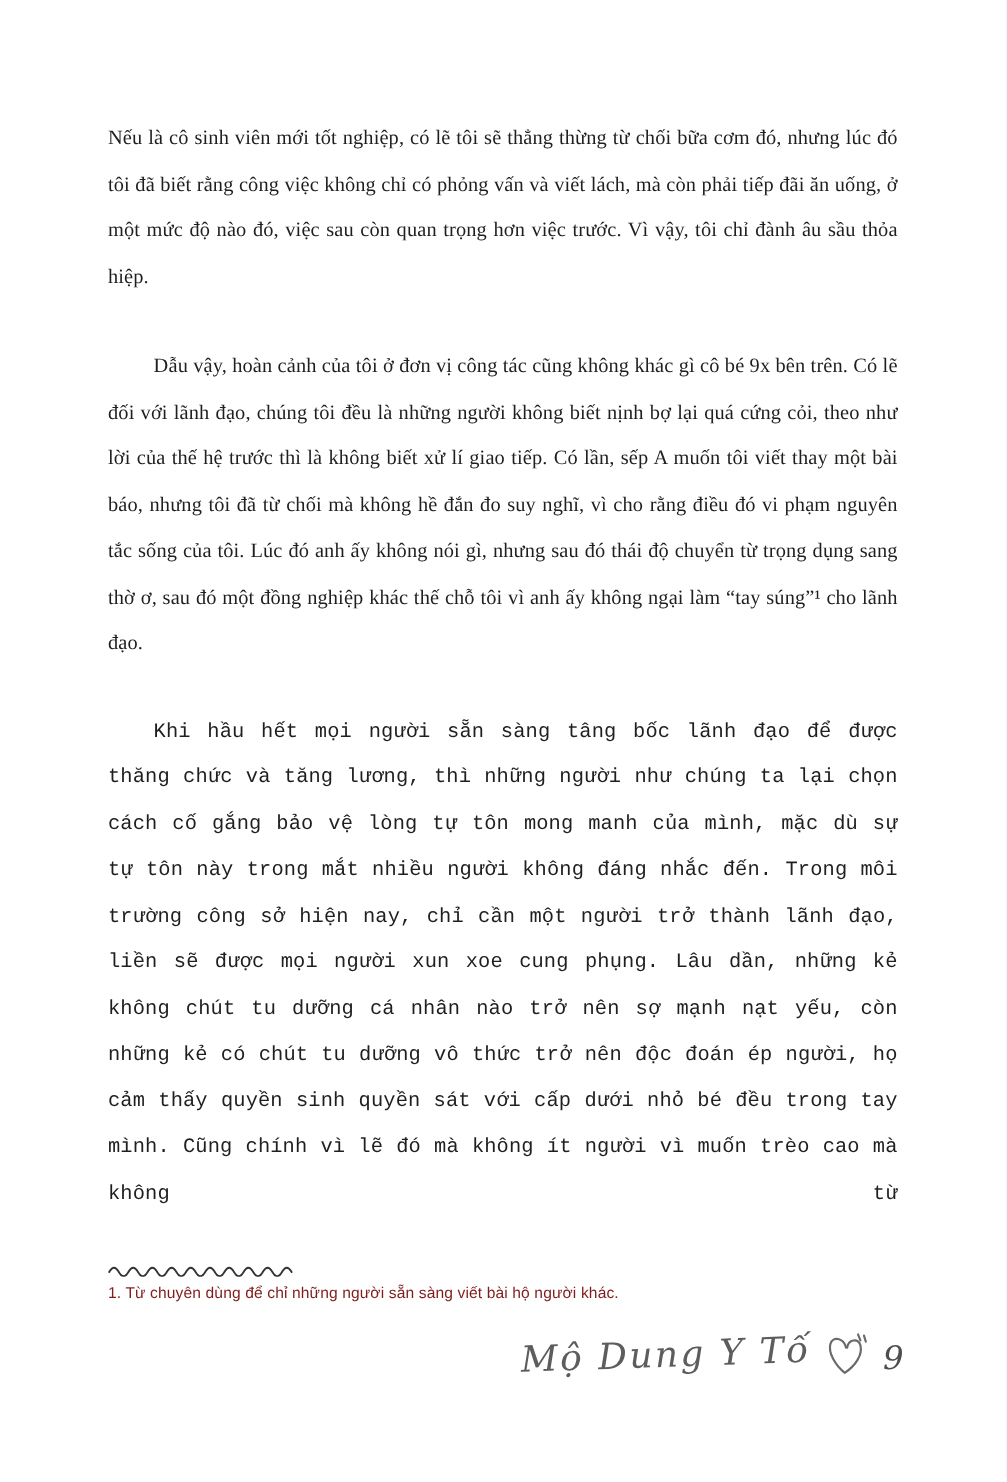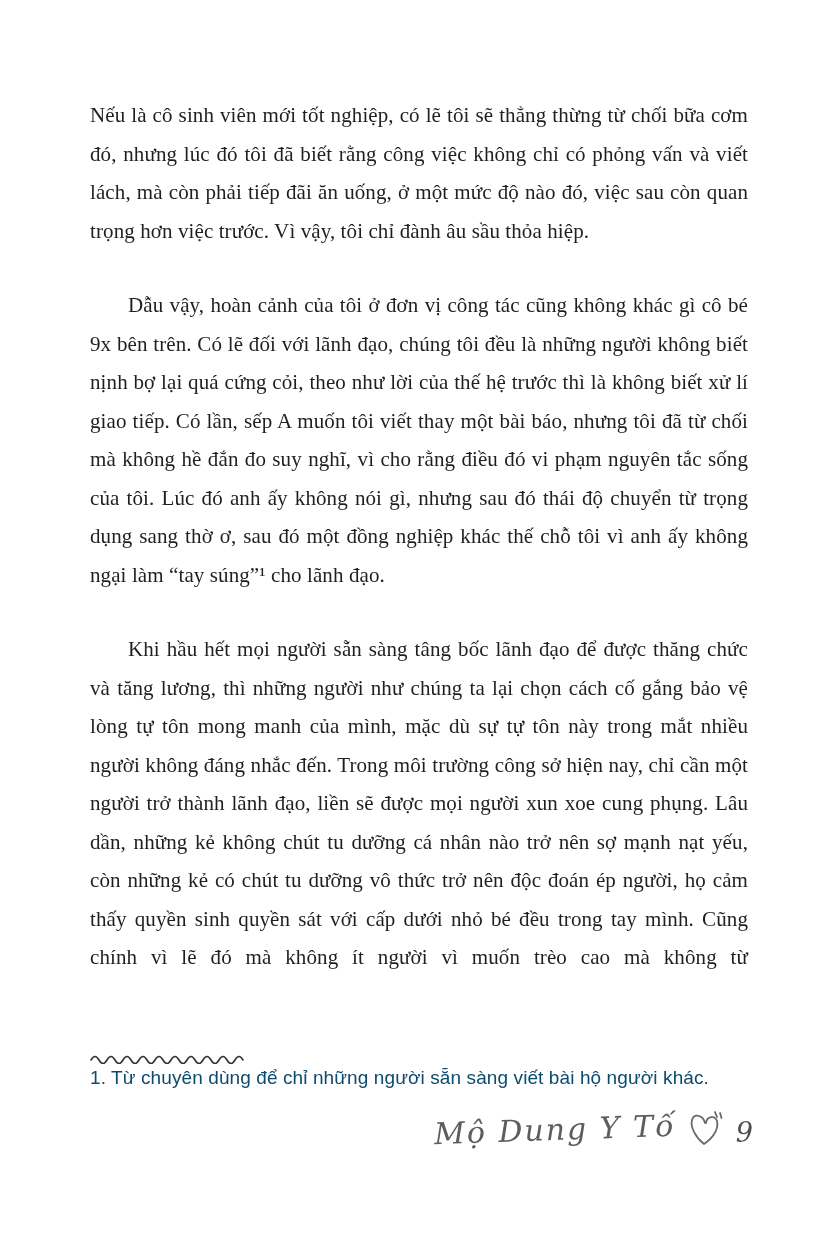--- a/index.html
+++ b/index.html
@@ -18,48 +18,49 @@
     color: #201f1d;
   }
   .body-text {
     position: absolute;
     left: 90px;
     right: 91px;
     top: 96px;
   }
   .body-text p {
     margin: 0 0 13px 0;
-    font-size: 21px;
+    font-size: 17px;
     line-height: 38.5px;
     text-align: justify;
     text-justify: inter-word;
     letter-spacing: 0.1px;
   }
   .body-text p.indented {
     text-indent: 38px;
     margin-top: 36px;
   }
   .body-text p.continues {
     text-align-last: justify;
+    font-family: Liberation Mono, monospace;
   }
   .footnote {
     position: absolute;
     left: 90px;
     top: 1052px;
     width: 620px;
   }
   .footnote-divider {
     display: block;
     margin: 0 0 3px 0;
   }
   .footnote-text {
     font-family: "Liberation Sans", "DejaVu Sans", sans-serif;
-    font-size: 19px;
+    font-size: 13px;
     line-height: 22px;
-    color: #0c4a6e;
+    color: #7f1d1d;
     letter-spacing: 0.1px;
   }
   .page-footer {
     position: absolute;
     top: 1106px;
     right: 86px;
     display: flex;
     align-items: center;
     gap: 12px;
   }

